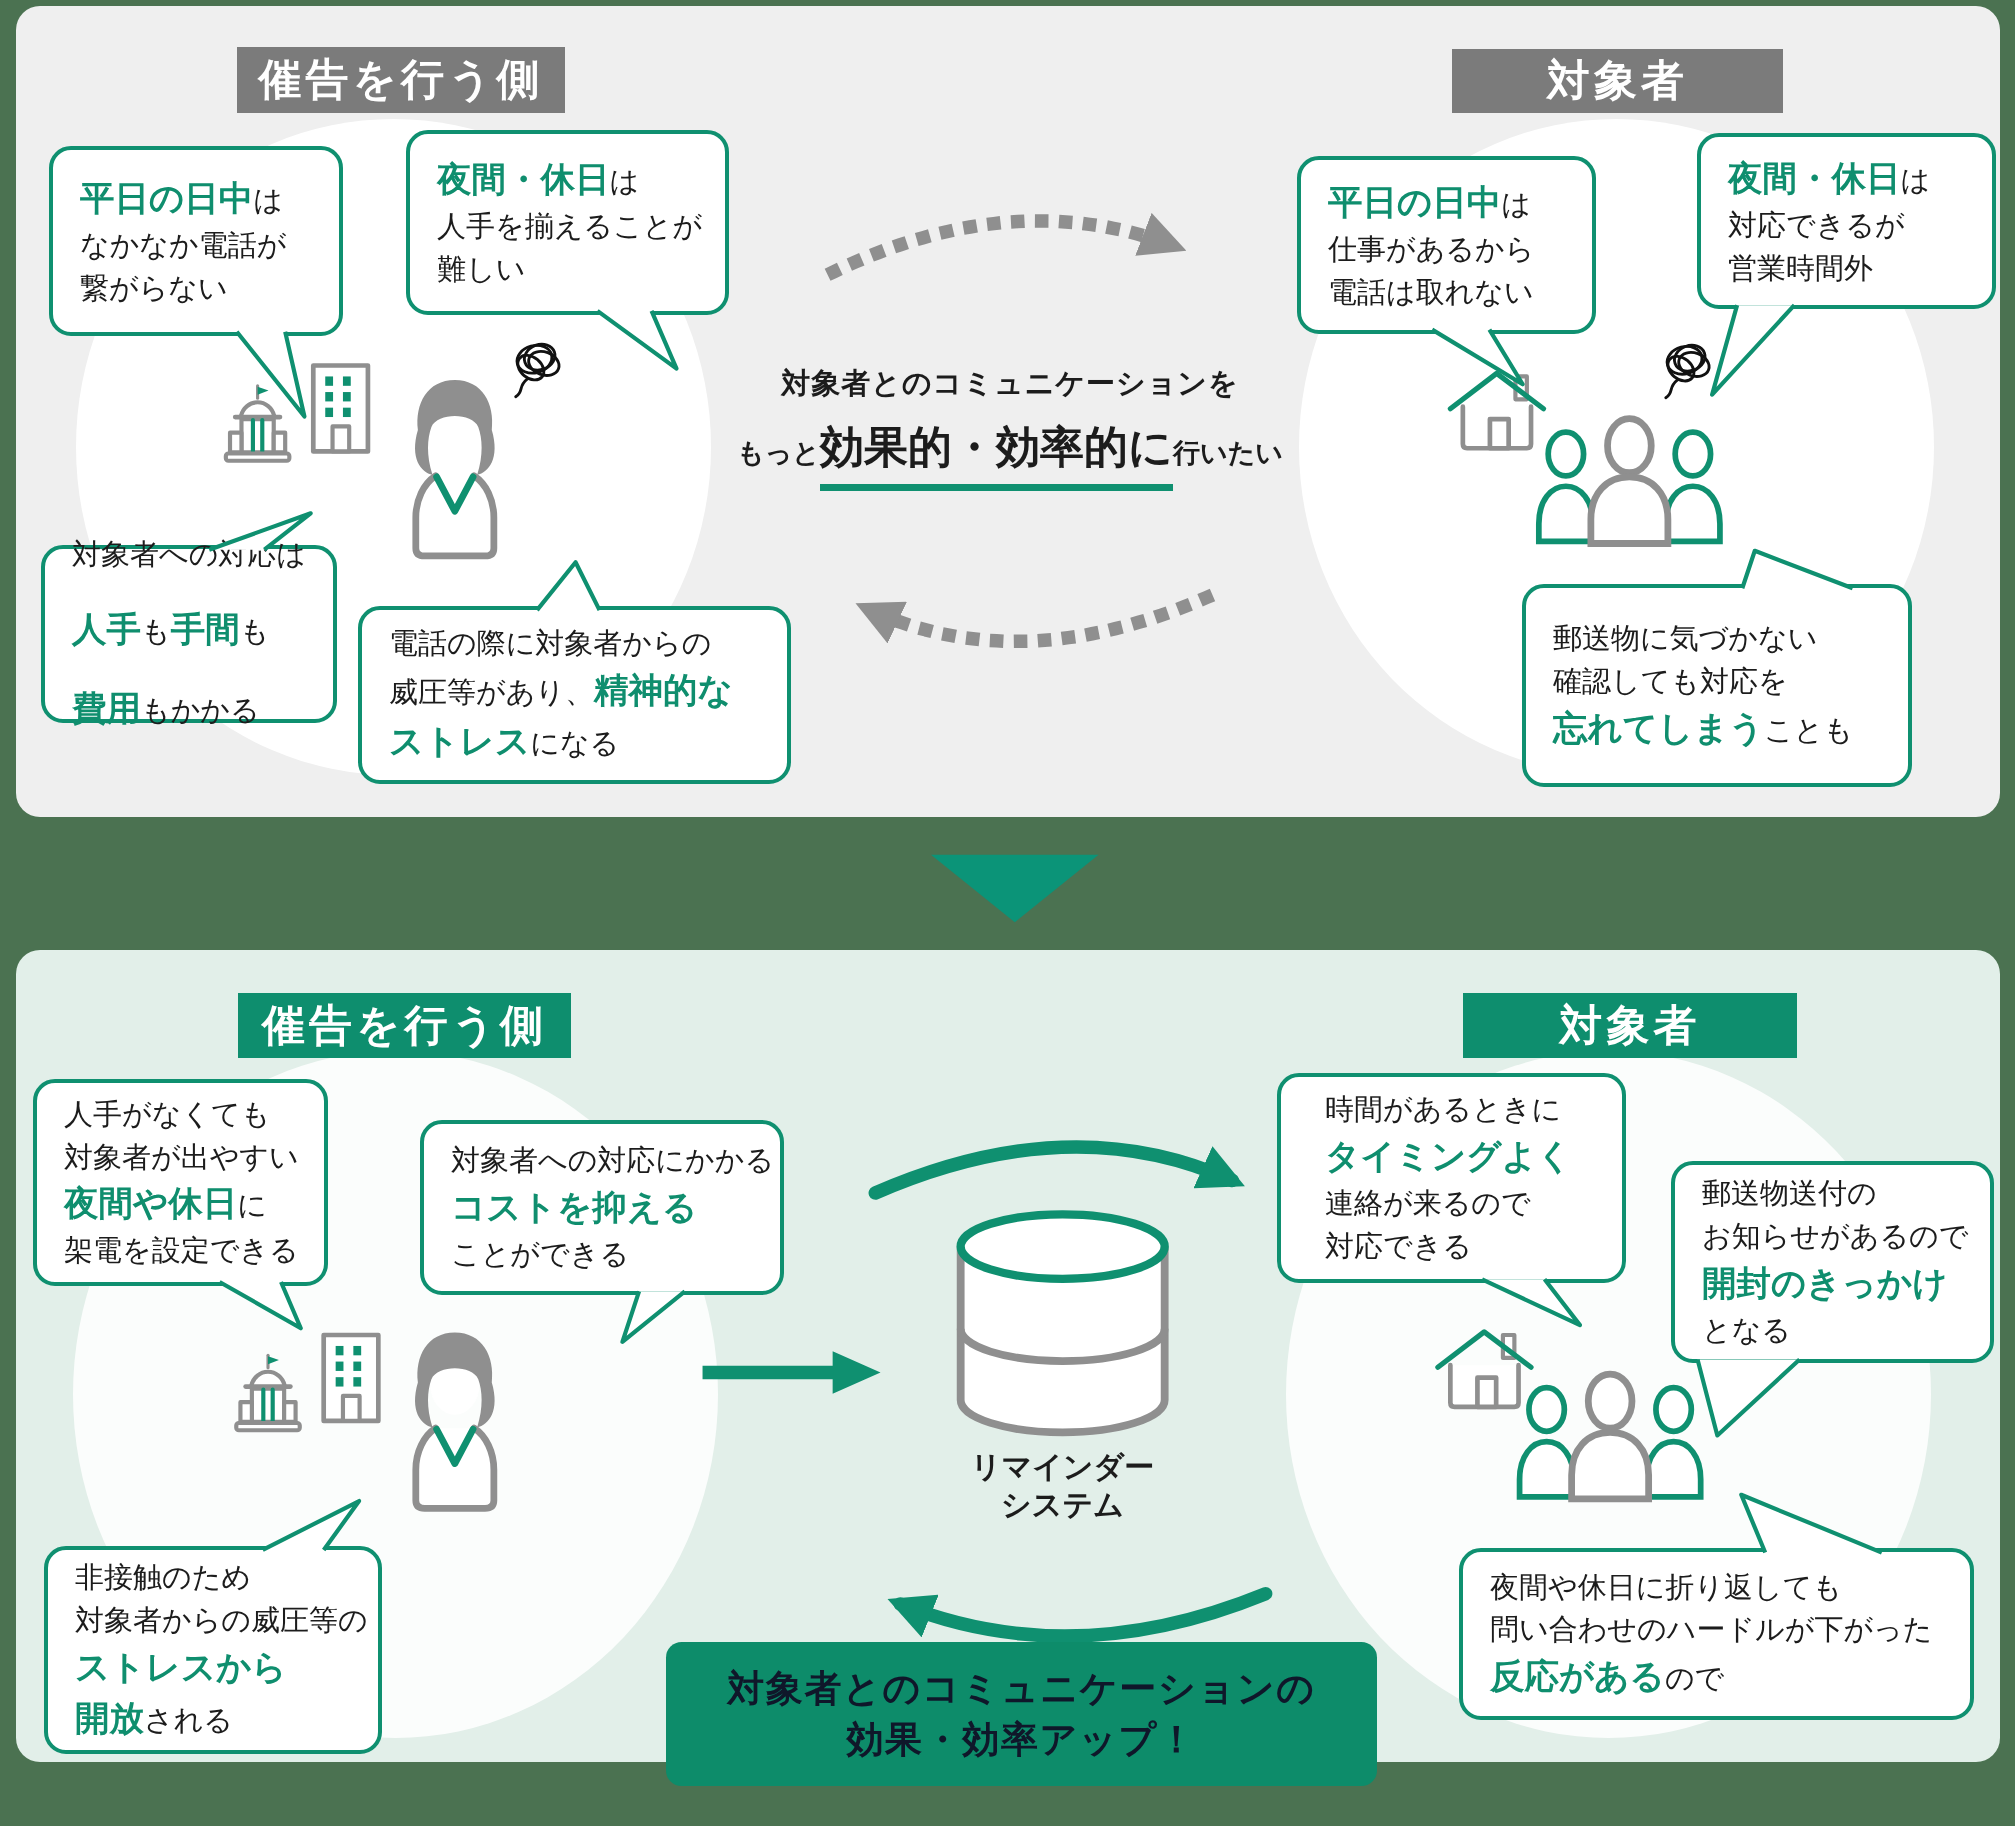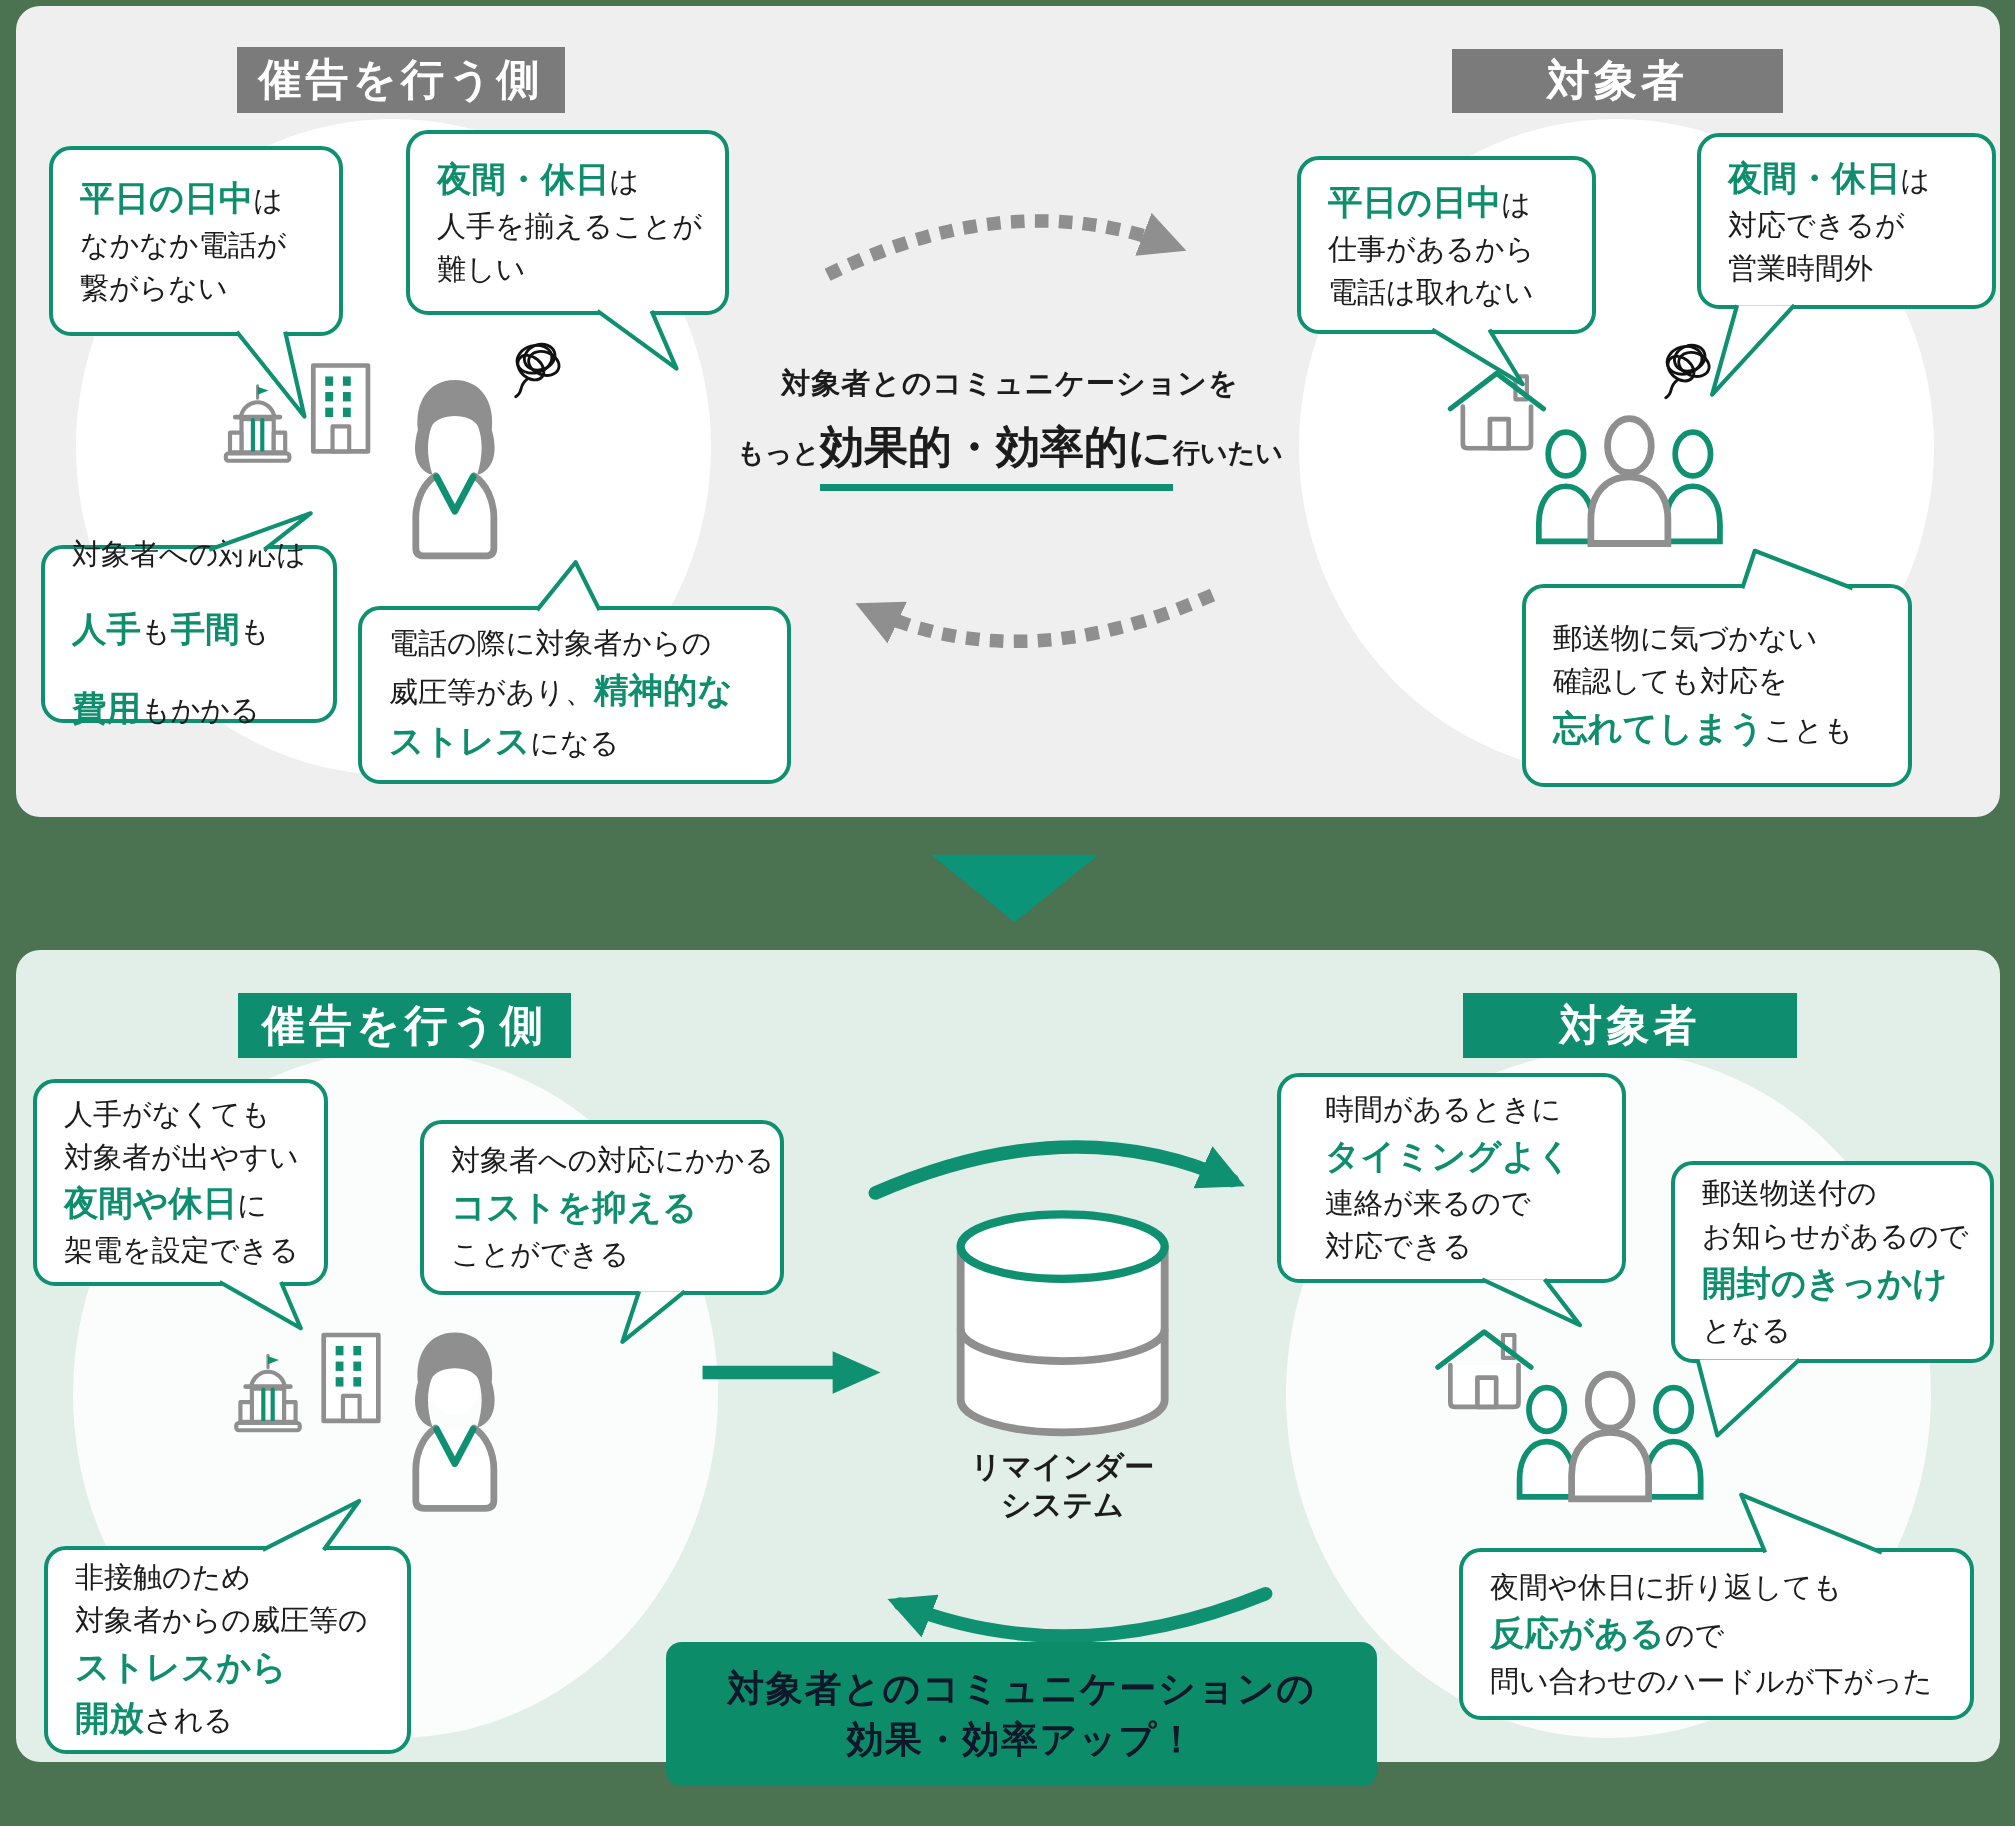--- a/index.html
+++ b/index.html
@@ -263,42 +263,42 @@
       <div class="line"><span>人手がなくても</span></div>
       <div class="line"><span>対象者が出やすい</span></div>
       <div class="line"><span class="seg-g seg-big">夜間や休日</span><span>に</span></div>
       <div class="line"><span>架電を設定できる</span></div>
     </div>
     <div class="bubble" style="left: 420px; top: 1120px; width: 364px; height: 175px;">
       <div class="line"><span>対象者への対応にかかる</span></div>
       <div class="line"><span class="seg-g seg-big">コストを抑える</span></div>
       <div class="line"><span>ことができる</span></div>
     </div>
-    <div class="bubble" style="left: 44px; top: 1546px; width: 367px; height: 208px;">
+    <div class="bubble" style="left: 44px; top: 1546px; width: 338px; height: 208px;">
       <div class="line"><span>非接触のため</span></div>
       <div class="line"><span>対象者からの威圧等の</span></div>
       <div class="line"><span class="seg-g seg-big">ストレスから</span></div>
       <div class="line"><span class="seg-g seg-big">開放</span><span>される</span></div>
     </div>
     <div class="bubble" style="left: 1277px; top: 1073px; width: 349px; height: 210px; padding-left: 44px;">
       <div class="line"><span>時間があるときに</span></div>
       <div class="line"><span class="seg-g seg-big">タイミングよく</span></div>
       <div class="line"><span>連絡が来るので</span></div>
       <div class="line"><span>対応できる</span></div>
     </div>
     <div class="bubble" style="left: 1671px; top: 1161px; width: 323px; height: 202px;">
       <div class="line"><span>郵送物送付の</span></div>
       <div class="line"><span>お知らせがあるので</span></div>
       <div class="line"><span class="seg-g seg-big">開封のきっかけ</span></div>
       <div class="line"><span>となる</span></div>
     </div>
     <div class="bubble" style="left: 1459px; top: 1548px; width: 515px; height: 172px;">
       <div class="line"><span>夜間や休日に折り返しても</span></div>
+      <div class="line"><span>問い合わせのハードルが下がった</span></div>
       <div class="line"><span class="seg-g seg-big">反応がある</span><span>ので</span></div>
-      <div class="line"><span>問い合わせのハードルが下がった</span></div>
     </div>
   </div>
 <svg id="tails" width="2015" height="1827" viewBox="0 0 3872 3510">
     <path d="M455,637 L585,800 L548,637" class="tail"></path>
     <path d="M1148,597 L1300,708 L1252,597" class="tail"></path>
     <path d="M402,1056 L597,986 L508,1056" class="tail"></path>
     <path d="M1032,1172 L1106,1080 L1152,1172" class="tail"></path>
     <path d="M2752,633 L2926,738 L2862,633" class="tail"></path>
     <path d="M3338,586 L3290,758 L3448,586" class="tail"></path>
     <path d="M3348,1130 L3372,1058 L3560,1130" class="tail"></path>

